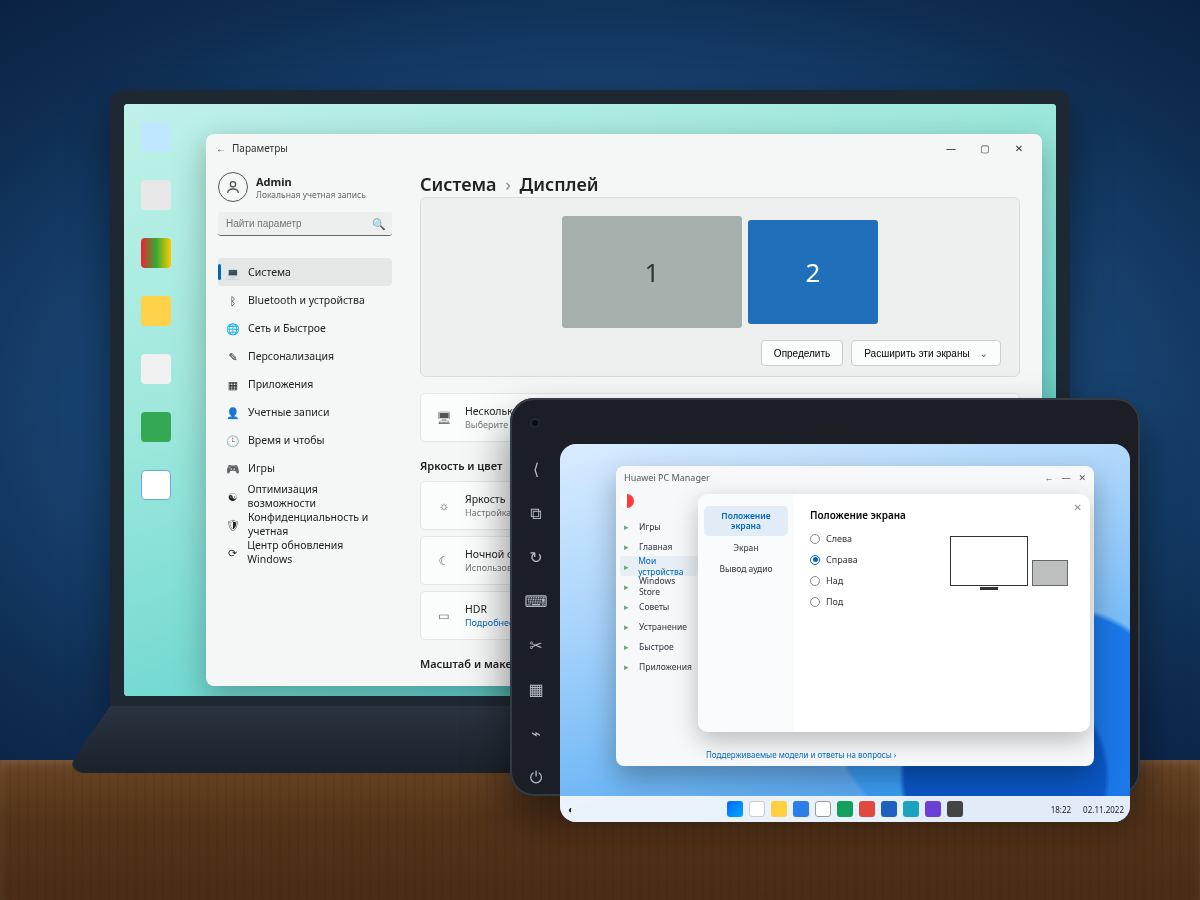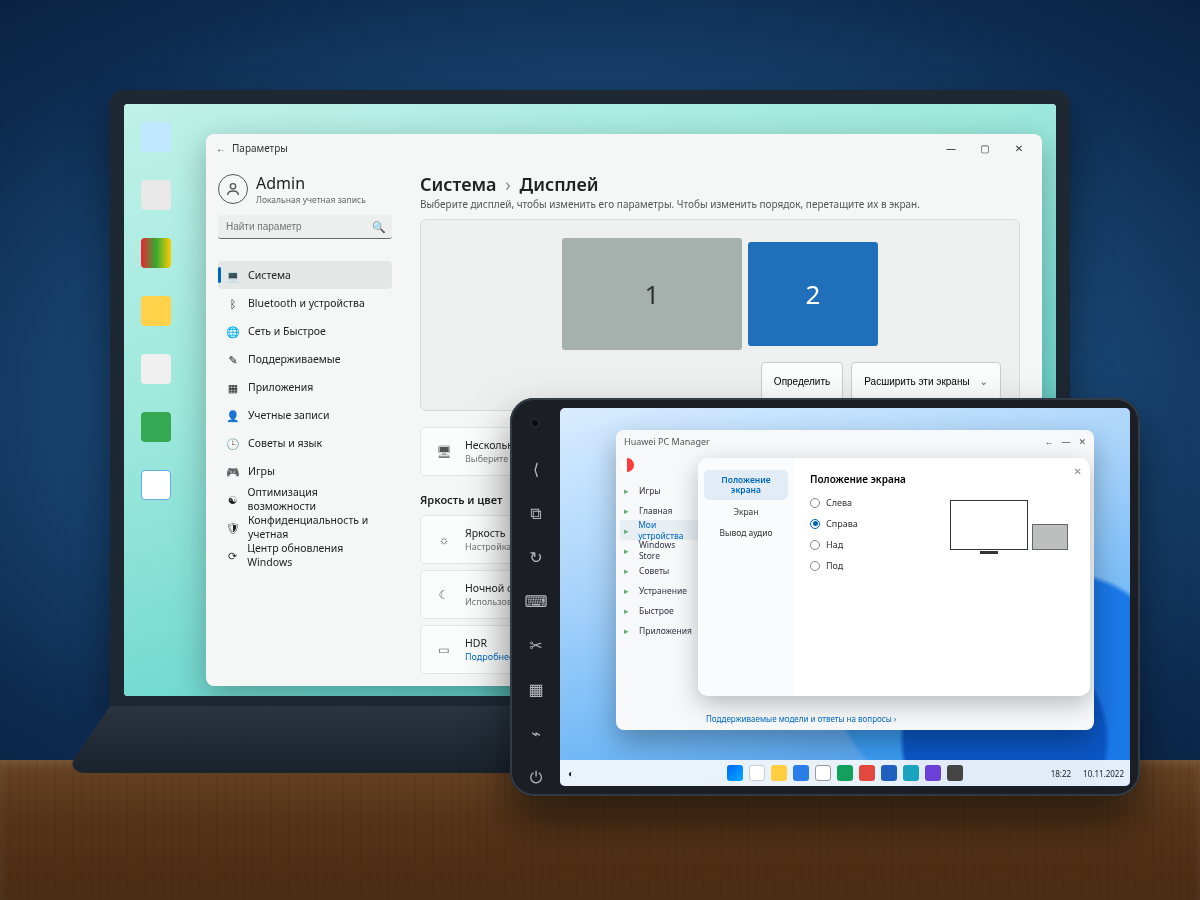--- a/index.html
+++ b/index.html
@@ -95,21 +95,21 @@
 
   .arrange-box { border:1px solid #d7dbda; background:#edf0ef;
     border-radius:6px; padding:18px 18px 10px; }
   .monitors { display:flex; gap:6px; justify-content:center; align-items:stretch;
     margin-bottom:12px; }
   .mon { display:flex; align-items:center; justify-content:center;
     font-size:26px; border-radius:3px; }
   .mon1 { width:180px; height:112px; background:#a6b0ac; color:#333; }
   .mon2 { width:130px; height:104px; background:#206fbb; color:#fff; align-self:center;}
   .arrange-actions { display:flex; gap:8px; justify-content:flex-end; }
-  .btn-o { height:38px; padding:0 12px; font-size:10px;
+  .btn-o { height:26px; padding:0 12px; font-size:10px;
     background:#fbfdfc; border:1px solid #c9cecd; border-radius:4px;
     display:inline-flex; align-items:center; gap:6px; }
 
   .sect { margin-top:16px; }
   .sect-title { font-size:11px; font-weight:600; margin-bottom:8px; }
   .row-item { display:flex; align-items:center; gap:12px; padding:10px 14px;
     background:#fbfdfc; border:1px solid #e2e6e5; border-radius:5px; margin-bottom:6px; }
   .row-item .ri-icon { width:18px; text-align:center; color:#555; font-size:12px; }
   .row-item .ri-body { flex:1; }
   .row-item .ri-title { font-size:10.5px; }
@@ -123,22 +123,22 @@
     box-shadow: 0 24px 44px rgba(0,0,0,.5), inset 0 0 0 2px #333b44;
   }
   .cam { position:absolute; left:20px; top:20px; width:10px; height:10px;
     background:#0a0c0e; border-radius:50%; border:2px solid #222830; }
   
   .dock { position:absolute; left:8px; top:54px; bottom:18px; width:36px;
     display:flex; flex-direction:column; align-items:center; gap:22px;
     color:#cfd5da; font-size:16px; padding-top:6px;}
   .dock span { opacity:.85; }
 
-  .tscreen { width:100%; height:100%; border-radius:5px; overflow:hidden;
-    position:relative; background:#6d28d9; }
+  .tscreen { width:100%; height:100%; border-radius:16px; overflow:hidden;
+    position:relative; background:#6d28d9;margin-top:36px; }
   .wallpaper2 {
     position:absolute; inset:0;
     background:
       radial-gradient(circle at 78% 88%, #0b57c6 0 18%, transparent 19%),
       radial-gradient(circle at 88% 75%, #1a78e8 0 20%, transparent 21%),
       radial-gradient(circle at 70% 70%, #3b9cf2 0 26%, transparent 27%),
       linear-gradient(165deg,#d8ecff 0%,#a9d4fb 35%,#6fb7f6 68%,#3a8fe8 100%);
   }
 
   .taskbar { position:absolute; left:0; right:0; bottom:0; height:26px;
@@ -253,21 +253,21 @@
 
           <div class="nav">
             <div class="account">
               <div class="avatar">
                 <svg width="16" height="16" viewBox="0 0 24 24" fill="none" stroke="#555" stroke-width="2">
                     <circle cx="12" cy="8" r="4"></circle>
                     <path d="M4 21c0-4 4-6 8-6s8 2 8 6"></path>
                   </svg>
               </div>
               <div>
-                <div style="font-weight:400;font-size:16px">Admin</div>
+                <div style="font-weight:700;font-size:11px">Admin</div>
                 <div style="font-size:8.5px;color:#666">Локальная учетная запись</div>
               </div>
             </div>
             <div class="search">
               <input placeholder="Найти параметр" style="">
               <span class="mag">🔍</span>
             </div>
 
             <div id="nav-list">
                 <div class="nav-item active">
@@ -277,33 +277,33 @@
                 <div class="nav-item">
                   <span class="ni">ᛒ</span>
                <span>Bluetooth и устройства</span>
                 </div>
                 <div class="nav-item">
                   <span class="ni">🌐</span>
                <span>Сеть и Быстрое</span>
                 </div>
                 <div class="nav-item">
                   <span class="ni">✎</span>
-               <span>Поддерживаемые</span>
+               <span>Персонализация</span>
                 </div>
                 <div class="nav-item">
                   <span class="ni">▦</span>
                <span>Приложения</span>
                 </div>
                 <div class="nav-item">
                   <span class="ni">👤</span>
                <span>Учетные записи</span>
                 </div>
                 <div class="nav-item">
                   <span class="ni">🕒</span>
-               <span>Советы и язык</span>
+               <span>Время и чтобы</span>
                 </div>
                 <div class="nav-item">
                   <span class="ni">🎮</span>
                <span>Игры</span>
                 </div>
                 <div class="nav-item">
                   <span class="ni">☯</span>
                <span>Оптимизация возможности</span>
                 </div>
                 <div class="nav-item">
@@ -316,21 +316,20 @@
                 </div>
               </div>
           </div>
 
           <div class="content">
             <div class="breadcrumb">
               <span>Система</span>
               <span class="sep">›</span>
               <span>Дисплей</span>
             </div>
-            <div class="hint">Выберите дисплей, чтобы изменить его параметры. Чтобы изменить порядок, перетащите их в экран.</div>
 
             <div class="arrange-box">
               <div class="monitors">
                 <div class="mon mon1">1</div>
                 <div class="mon mon2">2</div>
               </div>
               <div class="arrange-actions">
                 <button class="btn-o">Определить</button>
                 <button class="btn-o chev">Расширить эти экраны</button>
               </div>
@@ -505,17 +504,17 @@
       <span class="tb-icon" style="background:#fff;border:1px solid #999"></span>
       <span class="tb-icon" style="background:#13a05c"></span>
       <span class="tb-icon" style="background:#e2483d"></span>
       <span class="tb-icon" style="background:#2060c0"></span>
       <span class="tb-icon" style="background:#1aa3bf"></span>
       <span class="tb-icon" style="background:#6a40d6"></span>
       <span class="tb-icon" style="background:#444"></span>
       <div class="tray">
         <span>18:22</span>
           <br>
-        <span>10.11.2022</span>
+        <span>02.11.2022</span>
       </div>
     </div>
   </div>
 </div>
 
 </body></html>

